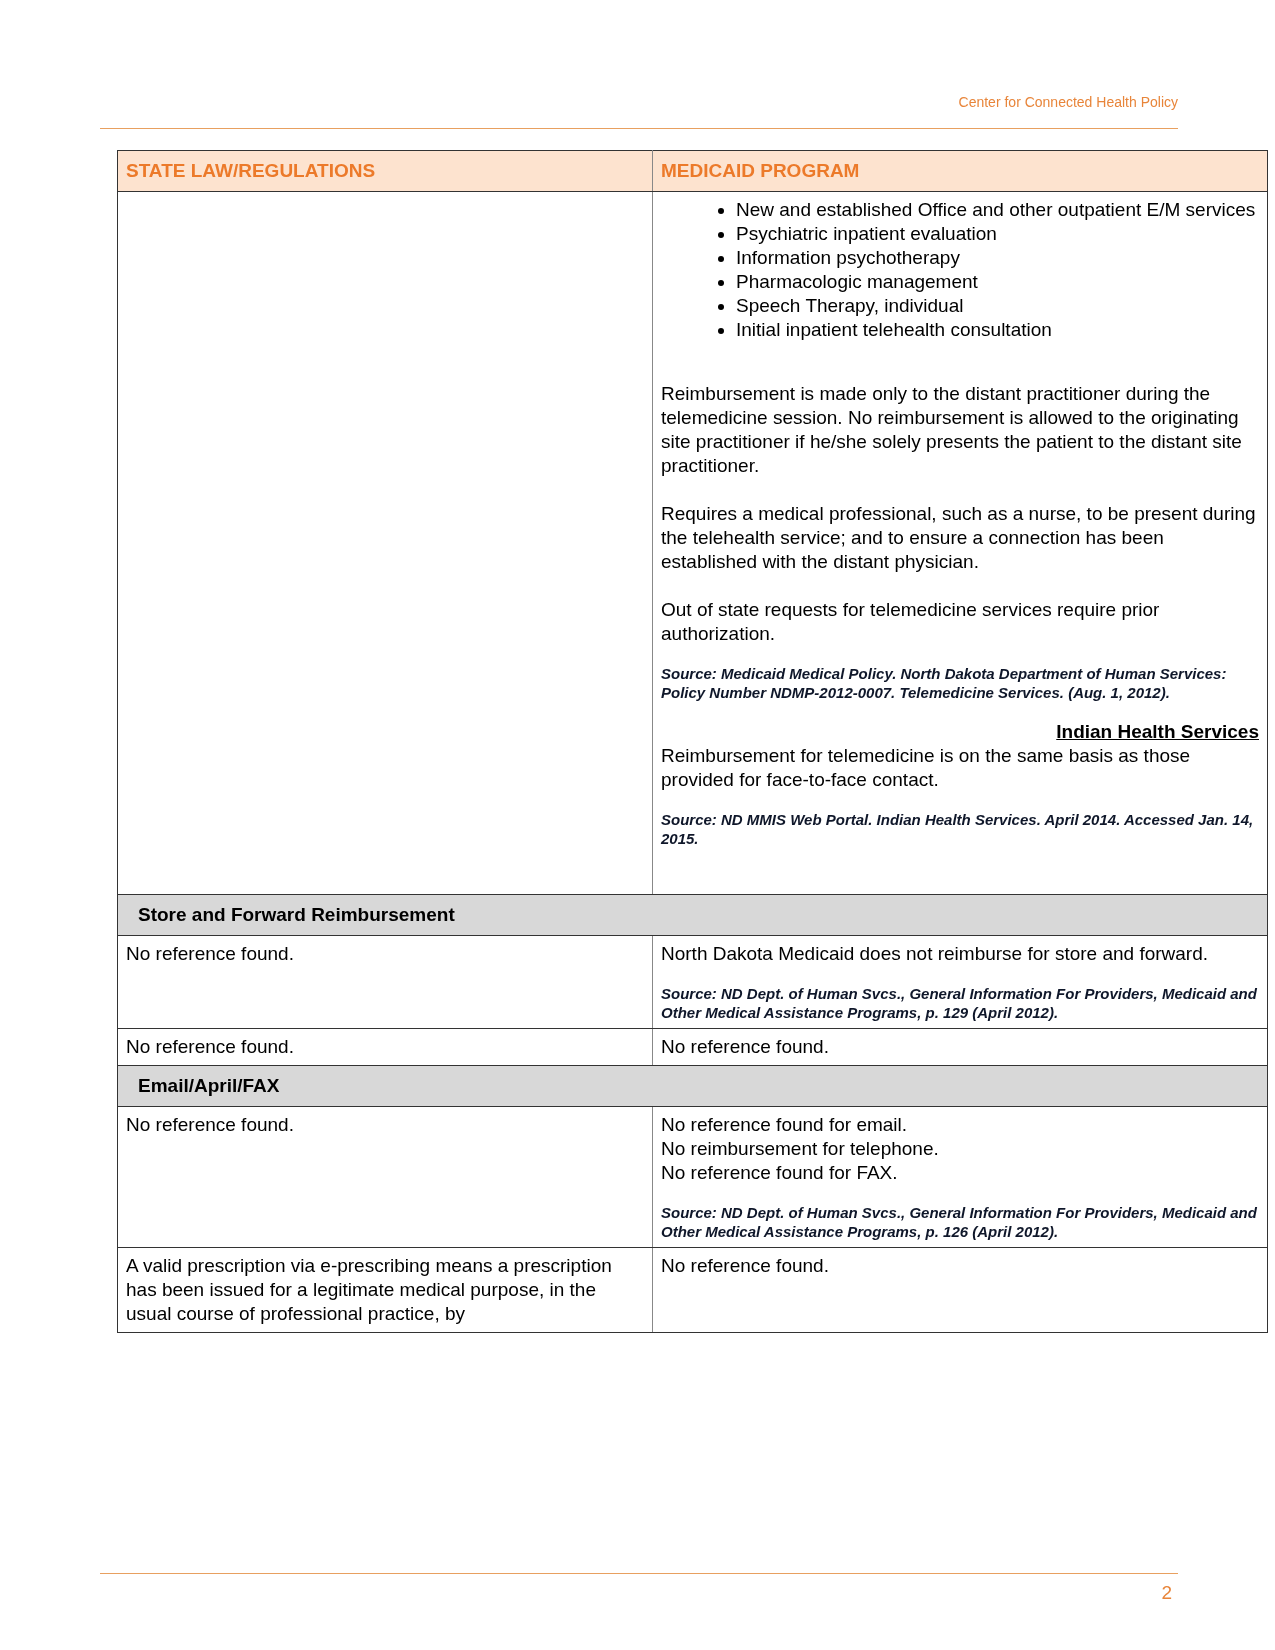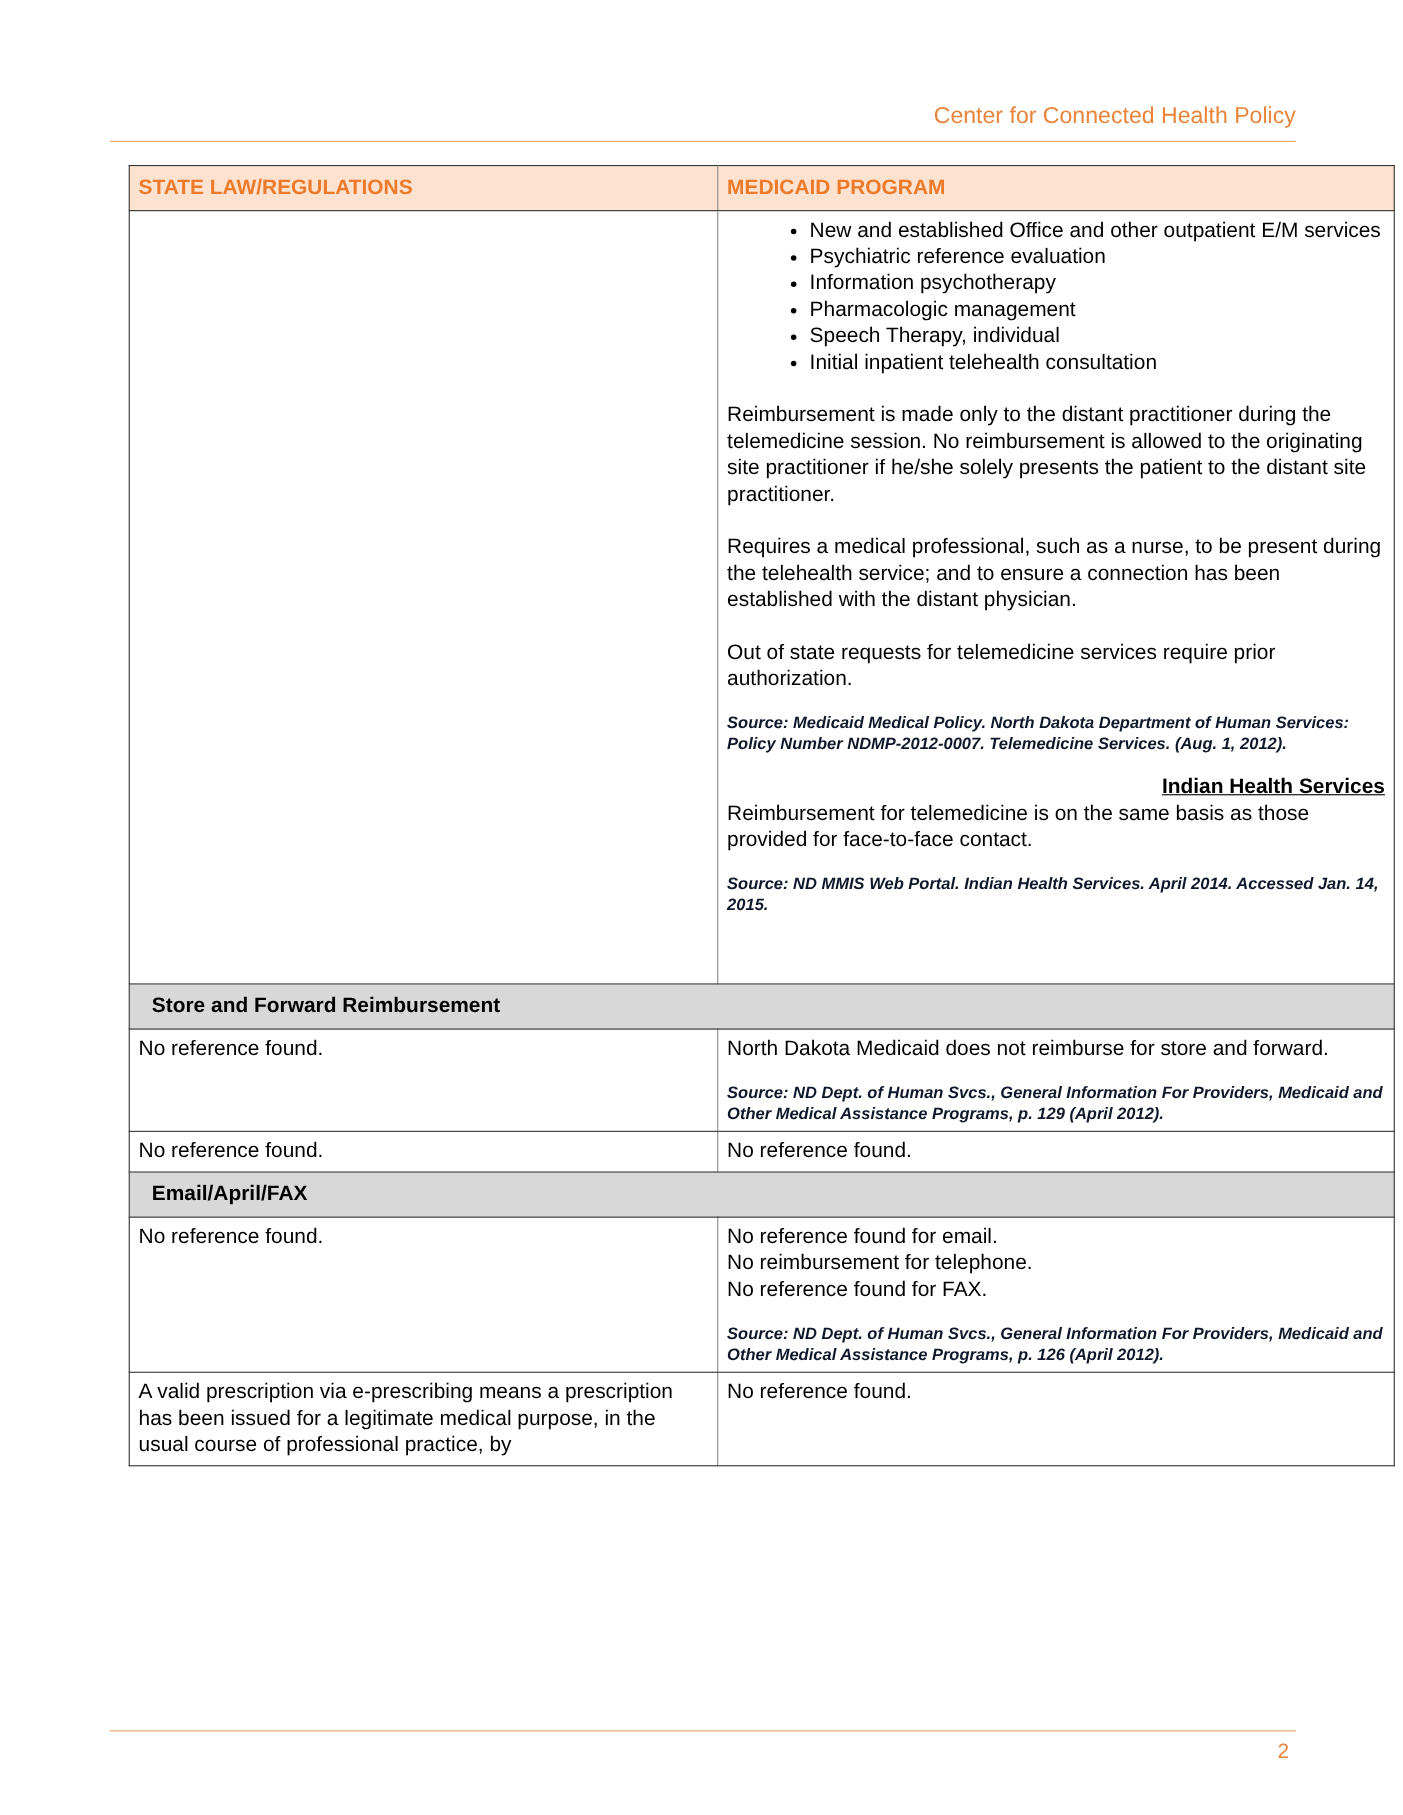--- a/index.html
+++ b/index.html
@@ -1,26 +1,26 @@
 <!DOCTYPE html>
 <html><head>
 <meta charset="utf-8">
 <style>
   html, body { margin:0; padding:0; background:#fff; }
   body { width:1275px; height:1650px; position:relative; font-family:"Liberation Sans", sans-serif; color:#000; }
-  .hdr { position:absolute; left:100px; right:97px; top:94px; text-align:right; color:#e8853a; font-size:21px; }
+  .hdr { position:absolute; left:100px; right:97px; top:94px; text-align:right; color:#e8853a; font-size:14px; }
   .hdr-line { position:absolute; left:100px; width:1078px; top:128px; height:0; border-top:1.5px solid #e8a060; }
   .ftr-line { position:absolute; left:100px; width:1078px; top:1573px; border-top:1.5px solid #e8a060; }
   .pagenum { position:absolute; right:103px; top:1582px; color:#e8853a; font-size:19px; }
   table { position:absolute; left:117px; top:150px; width:1151px; border-collapse:collapse; font-size:19px; line-height:24px; }
   td { border:1.5px solid #333; vertical-align:top; padding:6px 8px 6px 8px; }
   td.l { width:518px; border-right:1.5px solid #888; }
   tr.head td { background:#fde3cf; color:#ec7a2a; font-weight:bold; font-size:19px; padding:8px 8px 8px 8px; }
   tr.sec td { background:#d8d8d8; font-weight:bold; padding:8px 8px 8px 20px; }
-  ul { margin:0 0 0 0; padding-left:75px; }
+  ul { margin:0 0 16px 0; padding-left:75px; }
   li { margin:0; }
   p { margin:0; }
   .gap { height:24px; }
   .src { color:#0f172a; font-weight:bold; font-style:italic; font-size:15px; line-height:19px; }
   .sub { font-weight:bold; text-decoration:underline;text-align:right; }
 </style>
 </head>
 <body>
 
 <div class="hdr">Center for Connected Health Policy</div>
@@ -30,21 +30,21 @@
   <tbody>
       <tr class="head">
     <td class="l">STATE LAW/REGULATIONS</td>
     <td>MEDICAID PROGRAM</td>
   </tr>
   <tr style="height:703px;">
     <td class="l"></td>
     <td>
       <ul>
         <li>New and established Office and other outpatient E/M services</li>
-        <li>Psychiatric reference evaluation</li>
+        <li>Psychiatric inpatient evaluation</li>
         <li>Information psychotherapy</li>
         <li>Pharmacologic management</li>
         <li>Speech Therapy, individual</li>
         <li>Initial inpatient telehealth consultation</li>
       </ul>
       <div class="gap"></div>
       <p>Reimbursement is made only to the distant practitioner during the telemedicine session.  No reimbursement is allowed to the originating site practitioner if he/she solely presents the patient to the distant site practitioner.</p>
       <div class="gap"></div>
       <p>Requires a medical professional, such as a nurse, to be present during the telehealth service; and to ensure a connection has been established with the distant physician.</p>
       <div class="gap"></div>

